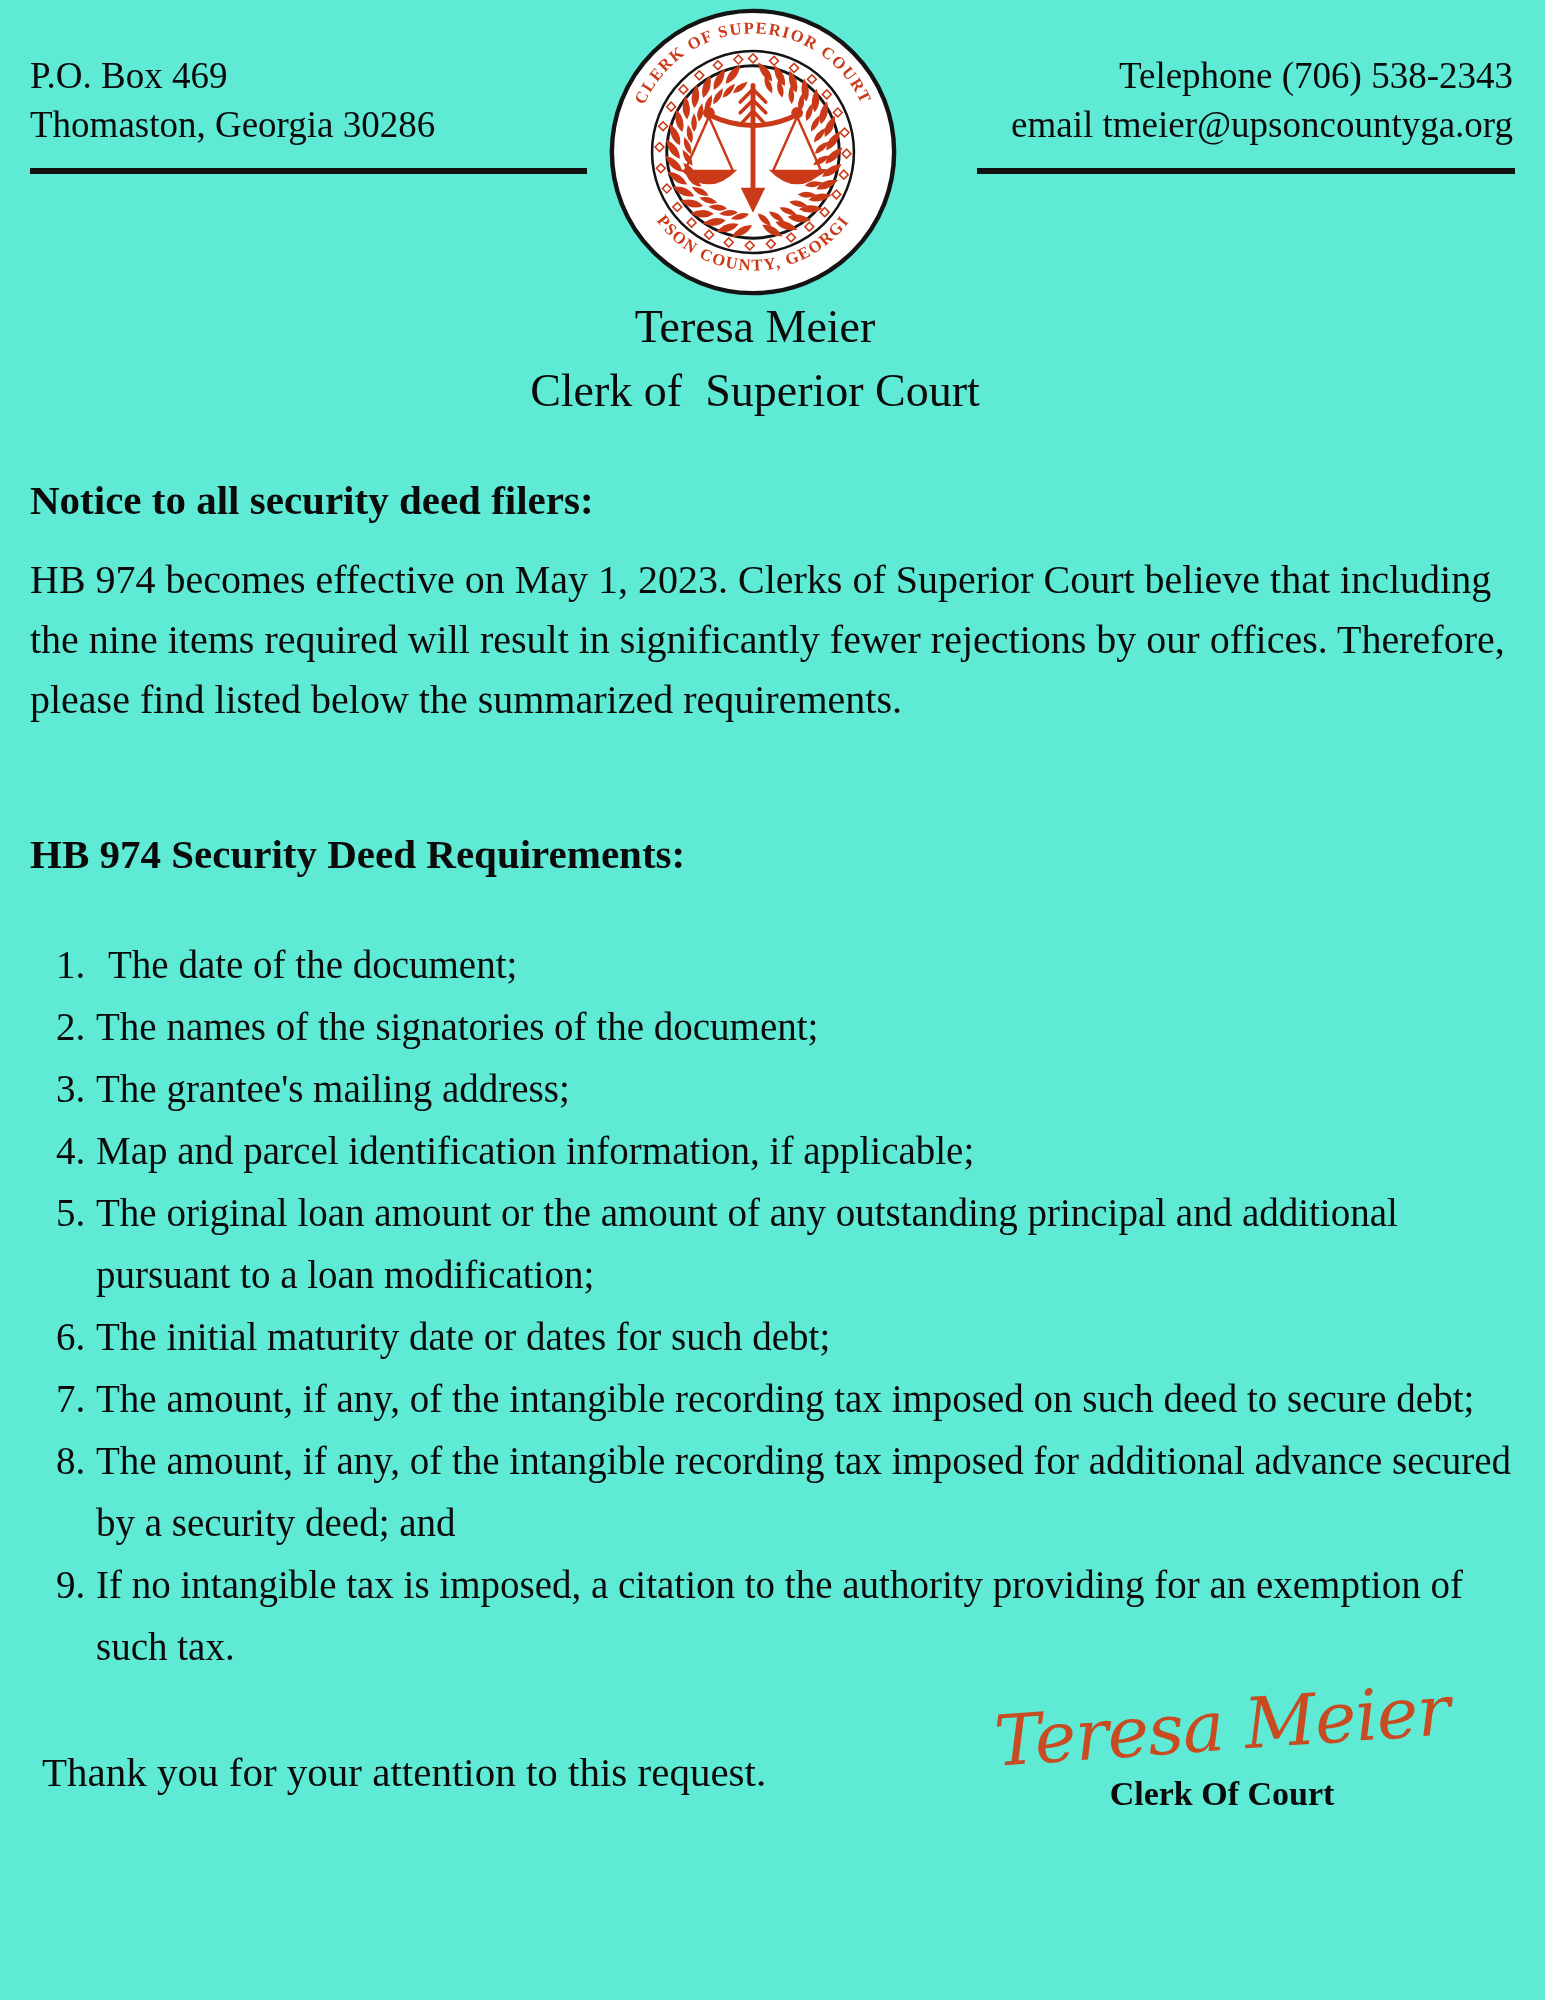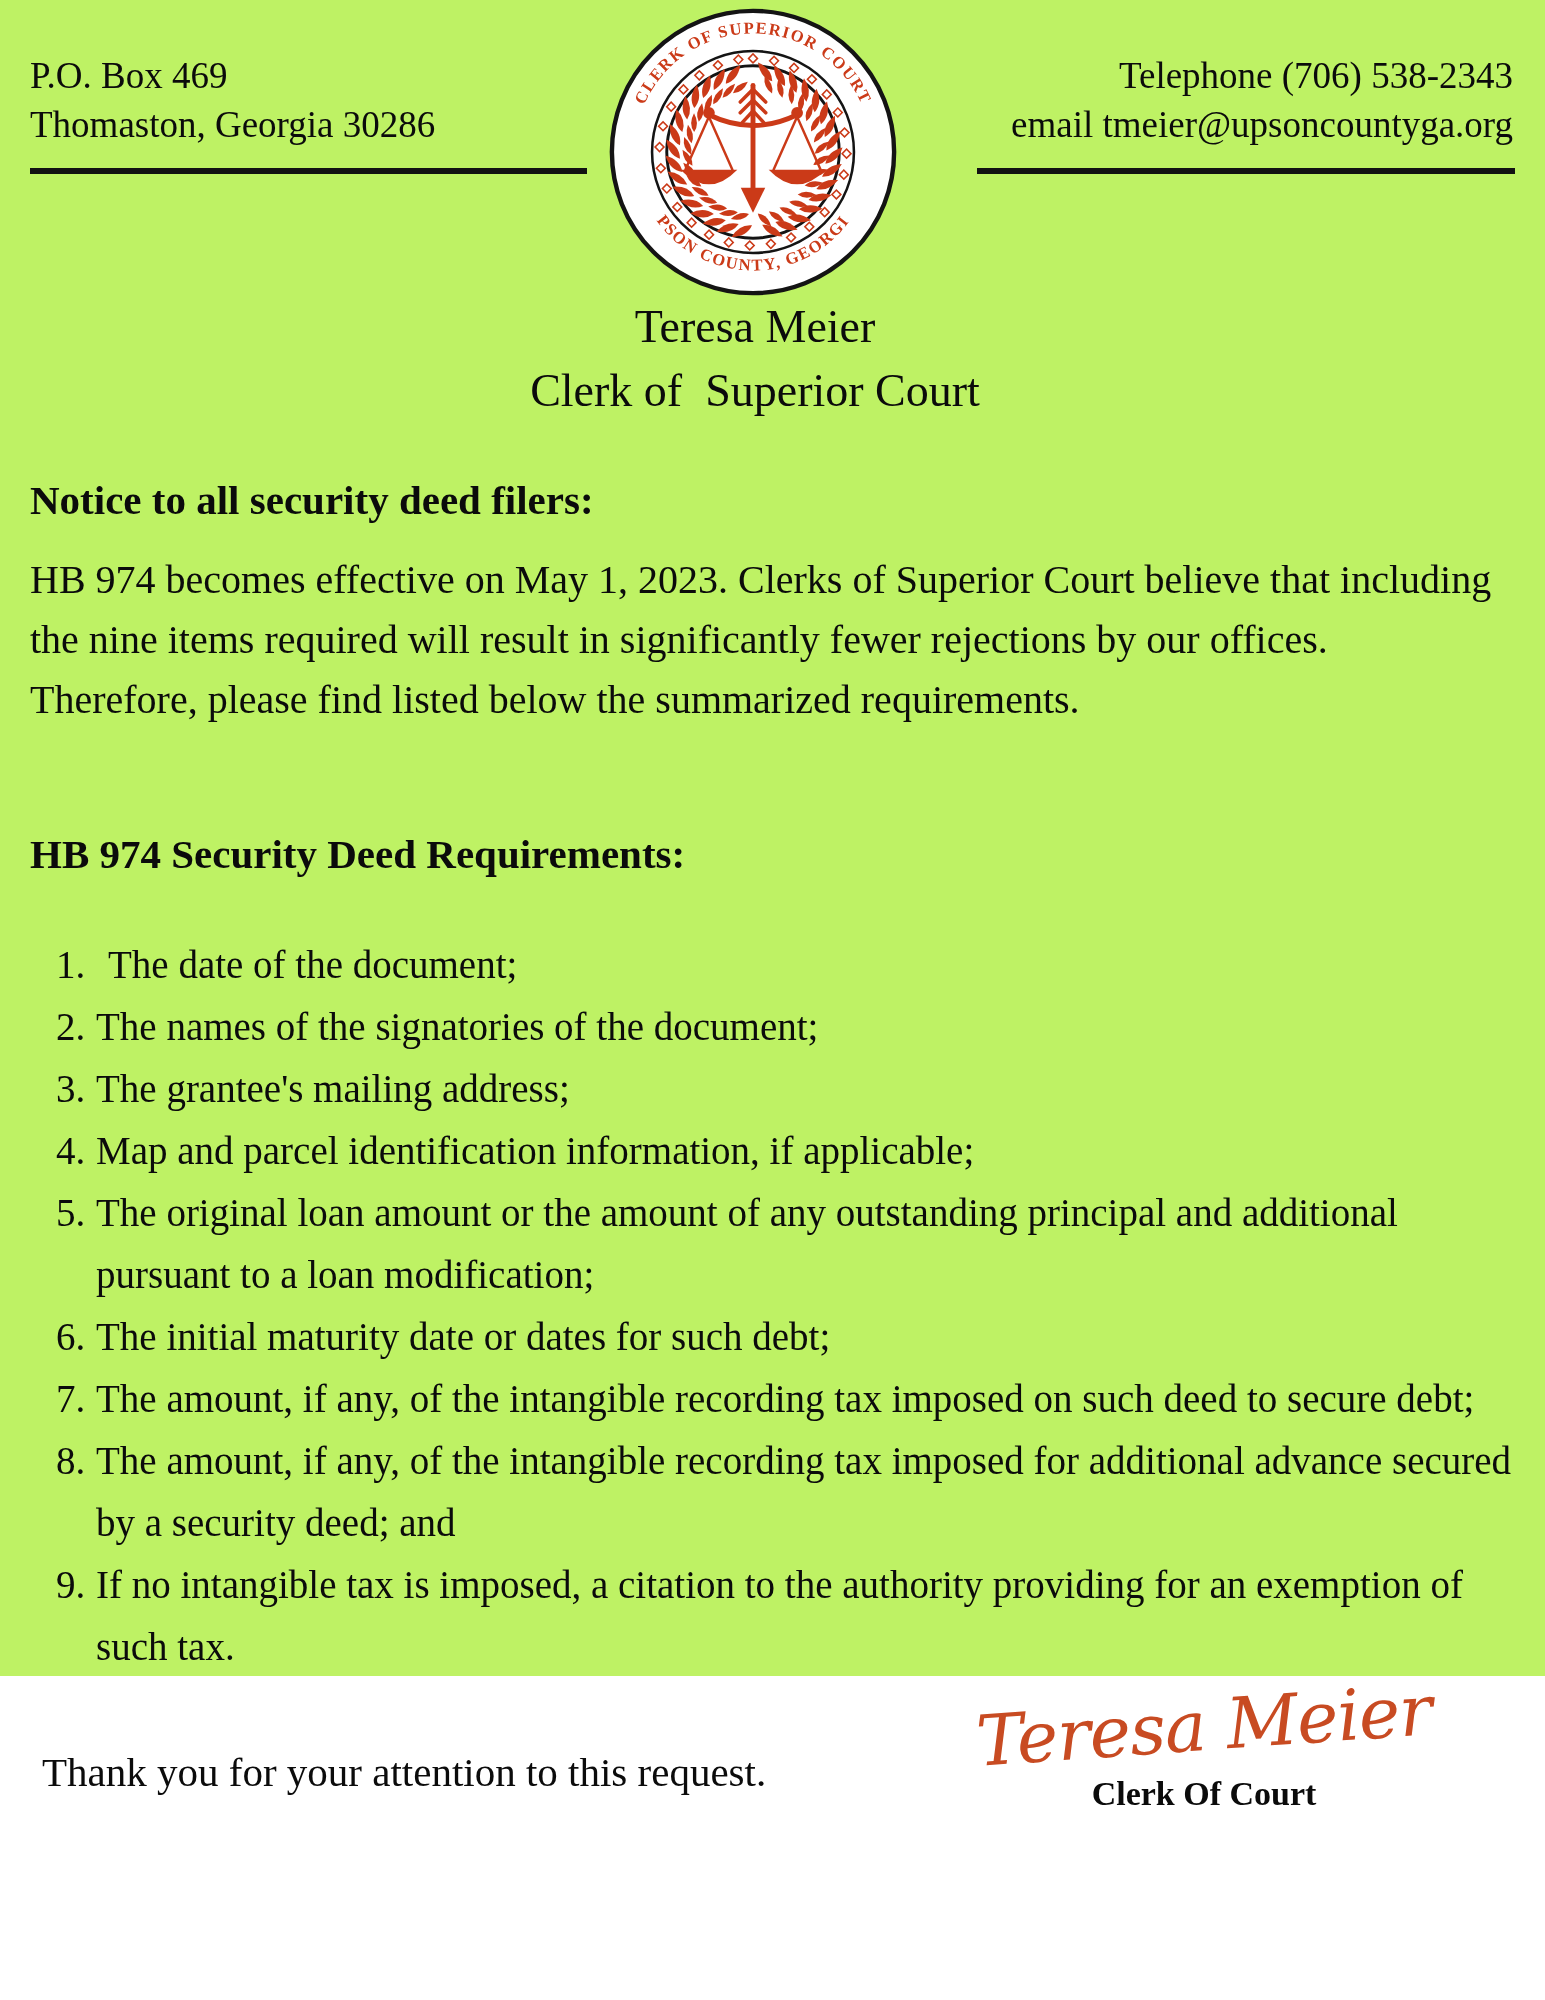--- a/index.html
+++ b/index.html
@@ -2,21 +2,21 @@
 <html style="--seal: #CB3A18; --sig: #C84B22;"><head>
 <meta charset="utf-8">
 <style>
   :root { --seal:#CB3A18; --sig:#C84B22; --ink:#0b0b0b; }
   * { box-sizing:border-box; }
   html,body { margin:0; padding:0; }
   body {
     width:1545px; height:2000px; background:#ffffff; overflow:hidden;
     font-family:"Liberation Serif", serif; color:var(--ink);
   }
-  .page { position:relative; width:1545px; height:1676px; background:#bef264; }
+  .page { position:relative; width:1545px; height:2000px; background:#5eead4; }
 
   
   .header { position:relative; height:432px; }
   .addr {
     position:absolute; left:30px; top:52px;
     font-size:37px; line-height:1.32; text-align:left;
   }
   .contact {
     position:absolute; right:32px; top:52px;
     font-size:37px; line-height:1.32; text-align:right;
@@ -37,21 +37,21 @@
   .clerk-name {
     position:absolute; top:300px; left:0; width:1510px;
     text-align:center; font-size:46px;
   }
   .clerk-title {
     position:absolute; top:364px; left:0; width:1510px;
     text-align:center; font-size:46px; white-space:pre-wrap;
   }
 
   
-  .content { padding:44px 28px 0 30px; font-size:40px; }
+  .content { padding:44px 10px 0 30px; font-size:40px; }
   .heading { font-weight:bold; font-size:41px; margin:0; }
   .intro { margin:26px 18px 0 0; line-height:1.5; }
   .heading.req { margin-top:100px; }
   .list { margin-top:56px; }
   .li { position:relative; padding-left:66px; font-size:39px; line-height:1.59; }
   .li .num { position:absolute; left:26px; top:0; }
   .li:first-child .txt { margin-left:12px;margin-top:13px; }
 
   
   .closing { position:relative; margin-top:8px; height:250px; }

